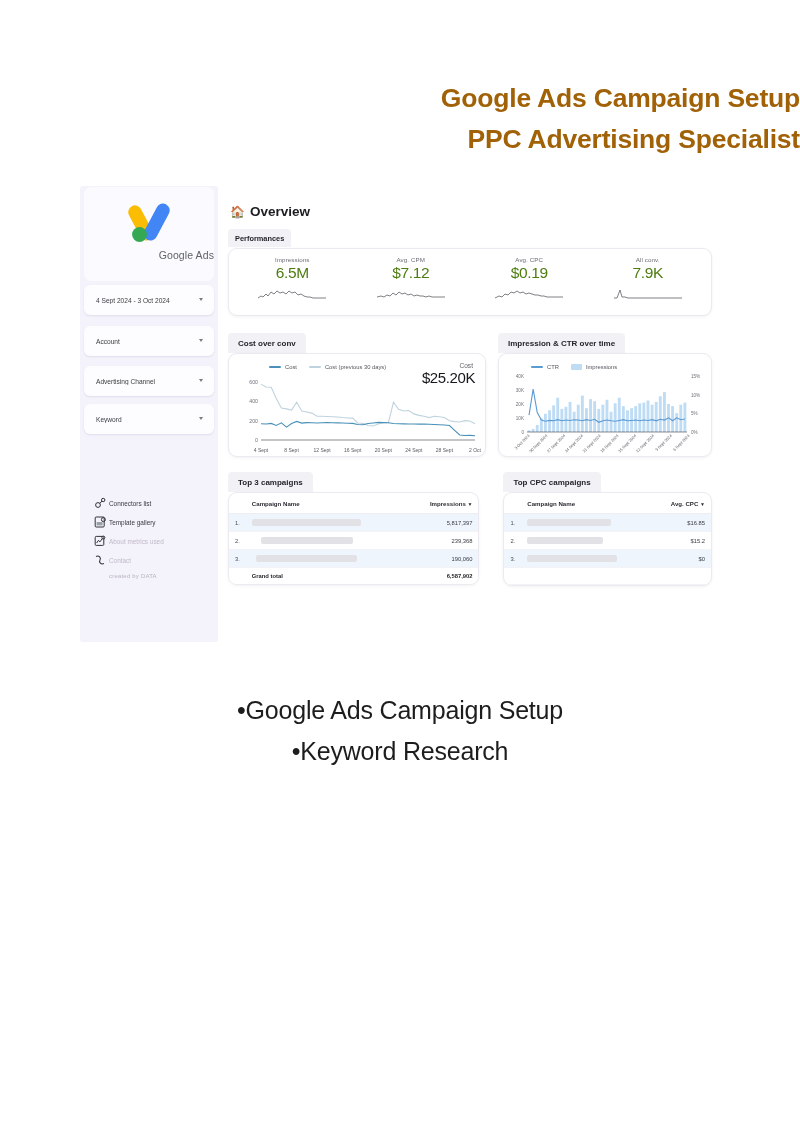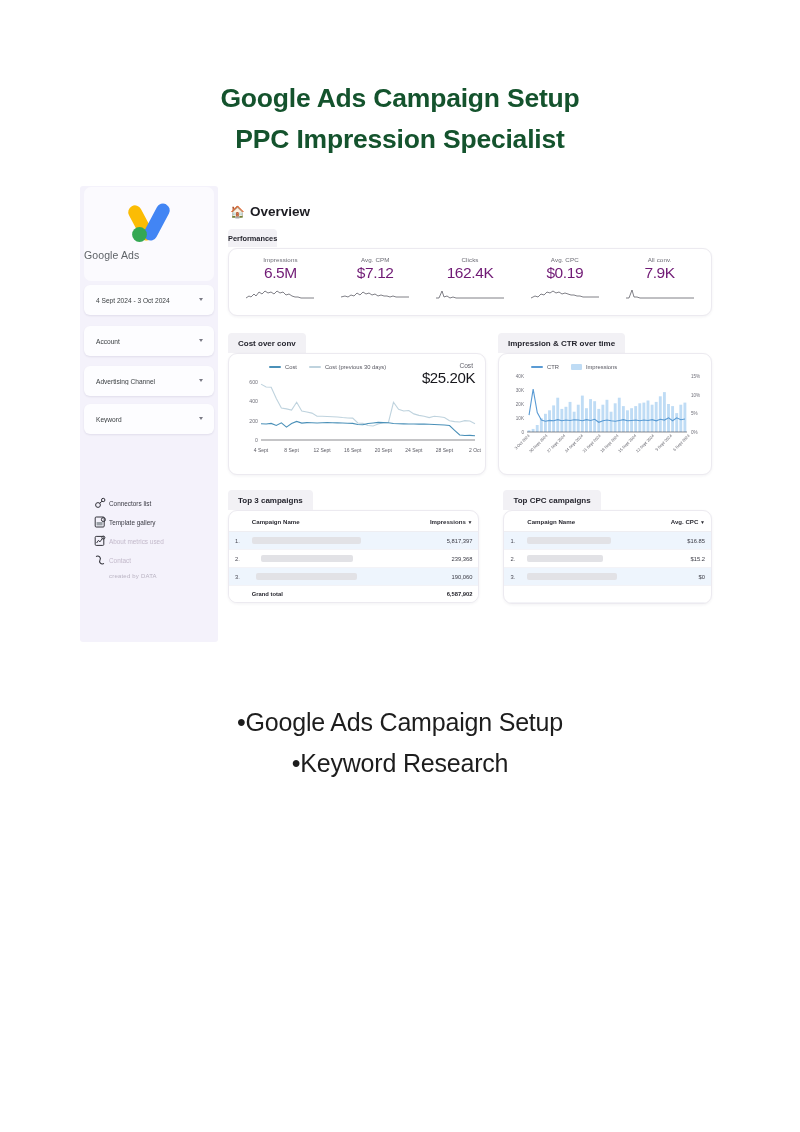--- a/index.html
+++ b/index.html
@@ -7,22 +7,22 @@
     width: 800px; height: 1132px;
     background: #ffffff;
     font-family: "Liberation Sans", sans-serif;
     position: relative;
     overflow: hidden;
   }
 
   
   .headline {
     position: absolute; top: 78px; left: 0; width: 800px;
-    text-align: center;
-    font-size: 26.5px; font-weight: bold; color: #14532d;
+    text-align: right;
+    font-size: 26.5px; font-weight: bold; color: #a16207;
     line-height: 41px; letter-spacing: -0.2px;
   }
 
   
   .dashboard {
     position: absolute; left: 80px; top: 186px;
     width: 632px; height: 456px;
     background: #ffffff;
   }
 
@@ -36,21 +36,21 @@
   .logo-card {
     position: absolute; left: 4px; top: 1px;
     width: 130px; height: 94px;
     background: #fbfafe;
     border-radius: 7px;
   }
   .logo-mark {
     position: relative; margin: 9px auto 0; width: 52px; height: 52px;
   }
   .logo-label {
-    text-align: left; font-size: 10.5px; color: #5f6368;
+    text-align: right; font-size: 10.5px; color: #5f6368;
     margin-top: 1px; letter-spacing: .1px;
   }
   .filter {
     position: absolute; left: 4px;
     width: 130px; height: 30px;
     background: #fdfdff;
     border-radius: 6px;
     box-shadow: 0 1px 2px rgba(30,20,80,.09);
     display: flex; align-items: center;
   }
@@ -90,43 +90,43 @@
     display: flex; align-items: center;
     font-size: 13.5px; font-weight: bold; color: #1c1c22;
     margin-top: 18px; margin-left: 2px;
   }
   .overview-title .home-ico { margin-right: 5px; font-size: 12px; }
 
   .chip {
     display: inline-block;
     background: #f2f1f5; border-radius: 4px 4px 0 0;
     font-size: 7.4px; font-weight: bold; color: #25252e;
-    padding: 5px 0 4px;
+    padding: 5px 7px 4px;
   }
   .chip.lg { font-size: 8px; padding: 6px 10px 5px; }
 
   .card {
     background: #ffffff;
     border: 1px solid #eceaf0;
     border-radius: 9px;
     box-shadow: 0 1px 3px rgba(40,30,70,.06);
   }
 
   
   .kpi-card { margin-top: 1px; height: 68px; display: flex; padding: 7px 4px 0; }
   .kpi { flex: 1; text-align: center; }
   .kpi-label { font-size: 6.2px; color: #6b6b74; letter-spacing: .1px; }
-  .kpi-value { font-size: 15.5px; color: #701a75; margin-top: 1px; letter-spacing: -.4px; }
+  .kpi-value { font-size: 15.5px; color: #4d7c0f; margin-top: 1px; letter-spacing: -.4px; }
   .kpi-spark { margin: 5px auto 0; width: 68px; height: 14px; display: block; }
 
   
   .chart-row { display: flex; gap: 12px; margin-top: 16px; }
   .chart-col-left { width: 258px; }
   .chart-col-right { width: 214px; }
-  .chart-card { height: 122px; position: relative; padding: 5px 6px 2px; }
+  .chart-card { height: 104px; position: relative; padding: 5px 6px 2px; }
   .cost-total-label {
     position: absolute; right: 12px; top: 8px;
     font-size: 6.6px; color: #63636c; text-align: right; width: 70px;
   }
   .cost-total-value {
     position: absolute; right: 10px; top: 15px;
     font-size: 15px; color: #17171c; text-align: right; width: 80px;
     letter-spacing: -.4px;
   }
   .legend { display: flex; gap: 12px; padding: 5px 0 0 34px; }
@@ -150,29 +150,29 @@
   td.num { text-align: right; }
   td.idx { width: 13px; color: #4a4a55; }
   tr.alt { background: #eef5fd; }
   .redact { display: block; height: 7px; background: #e2e2e6; border-radius: 2px; }
   tr.total td { font-weight: bold; color: #24242c; border-bottom: none; background: #fff; }
 
   
   .bullets {
     position: absolute; top: 690px; left: 0; width: 800px;
     text-align: center; color: #1d1d1d;
-    font-size: 25px; line-height: 41px; letter-spacing: -.2px; margin-top: 12px;
+    font-size: 25px; line-height: 41px; letter-spacing: -.2px;
   }
 </style>
 </head>
 <body>
 
 <div class="headline">
   <div>Google Ads Campaign Setup</div>
-  <div>PPC Impression Specialist</div>
+  <div>PPC Advertising Specialist</div>
 </div>
 
 <div class="dashboard">
 
   <div class="sidebar">
 
     <div class="logo-card">
       <div class="logo-mark">
         <svg width="52" height="52" viewBox="0 0 52 52">
           <rect x="11" y="8" width="13.5" height="38" rx="6.7" fill="#FBBC04" transform="rotate(-28 17.7 27)"></rect>
@@ -260,27 +260,20 @@
         <div class="kpi-value">6.5M</div>
         <svg class="kpi-spark" viewBox="0 0 68 14" preserveAspectRatio="none">
           <polyline points="0,11 3,9 5,10 8,7 10,9 13,5 16,7 19,4 22,6 25,5 28,7 31,4 34,6 37,5 40,8 43,7 46,9 49,10 52,10 55,11 58,11 61,11 64,11 68,11" fill="none" stroke="#5f5f68" stroke-width="0.8"></polyline>
         </svg>
       </div>
       <div class="kpi">
         <div class="kpi-label">Avg. CPM</div>
         <div class="kpi-value">$7.12</div>
         <svg class="kpi-spark" viewBox="0 0 68 14" preserveAspectRatio="none">
           <polyline points="0,10 4,9 7,10 10,8 13,9 16,6 19,8 22,5 25,7 28,6 31,8 34,7 37,9 40,8 43,9 46,9 49,10 52,9 55,10 58,10 61,10 64,10 68,10" fill="none" stroke="#5f5f68" stroke-width="0.8"></polyline>
-        </svg>
-      </div>
-      <div class="kpi">
-        <div class="kpi-label">Clicks</div>
-        <div class="kpi-value">162.4K</div>
-        <svg class="kpi-spark" viewBox="0 0 68 14" preserveAspectRatio="none">
-          <polyline points="0,11 3,11 6,4 8,10 11,9 14,11 17,10 20,11 23,11 26,11 30,11 34,11 38,11 42,11 46,11 50,11 54,11 58,11 62,11 68,11" fill="none" stroke="#5f5f68" stroke-width="0.8"></polyline>
         </svg>
       </div>
       <div class="kpi">
         <div class="kpi-label">Avg. CPC</div>
         <div class="kpi-value">$0.19</div>
         <svg class="kpi-spark" viewBox="0 0 68 14" preserveAspectRatio="none">
           <polyline points="0,11 4,9 7,10 10,7 13,8 16,5 19,6 22,4 25,6 28,5 31,7 34,6 37,7 40,8 43,8 46,9 49,9 52,10 55,10 58,10 62,10 68,10" fill="none" stroke="#5f5f68" stroke-width="0.8"></polyline>
         </svg>
       </div>
       <div class="kpi">

